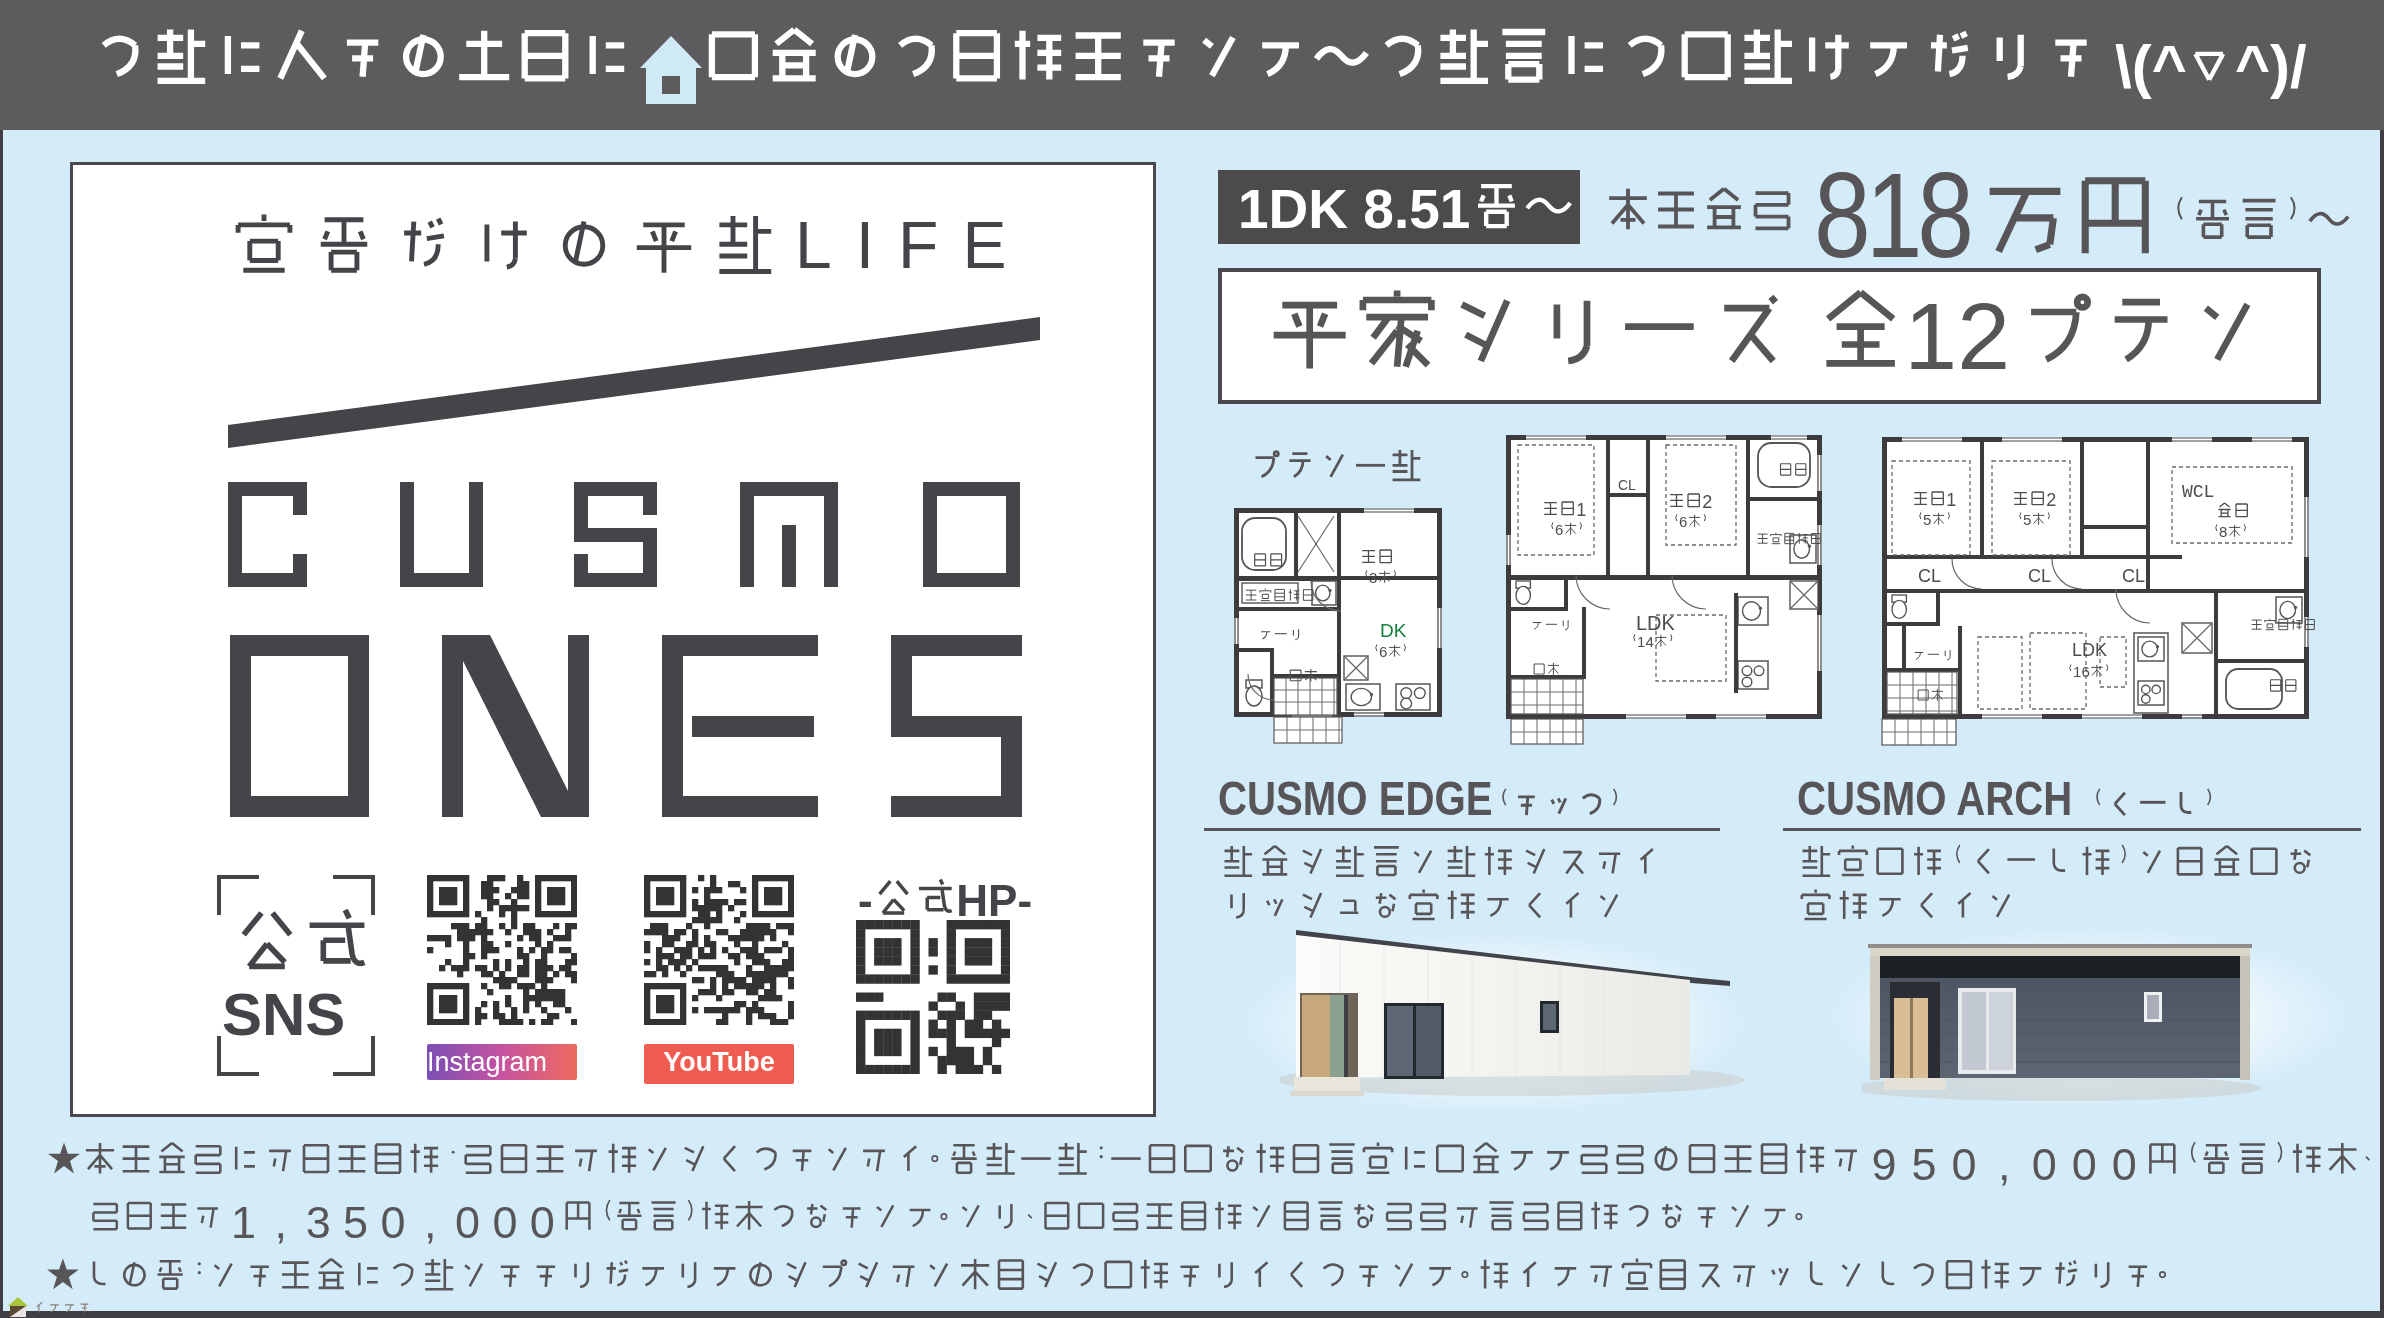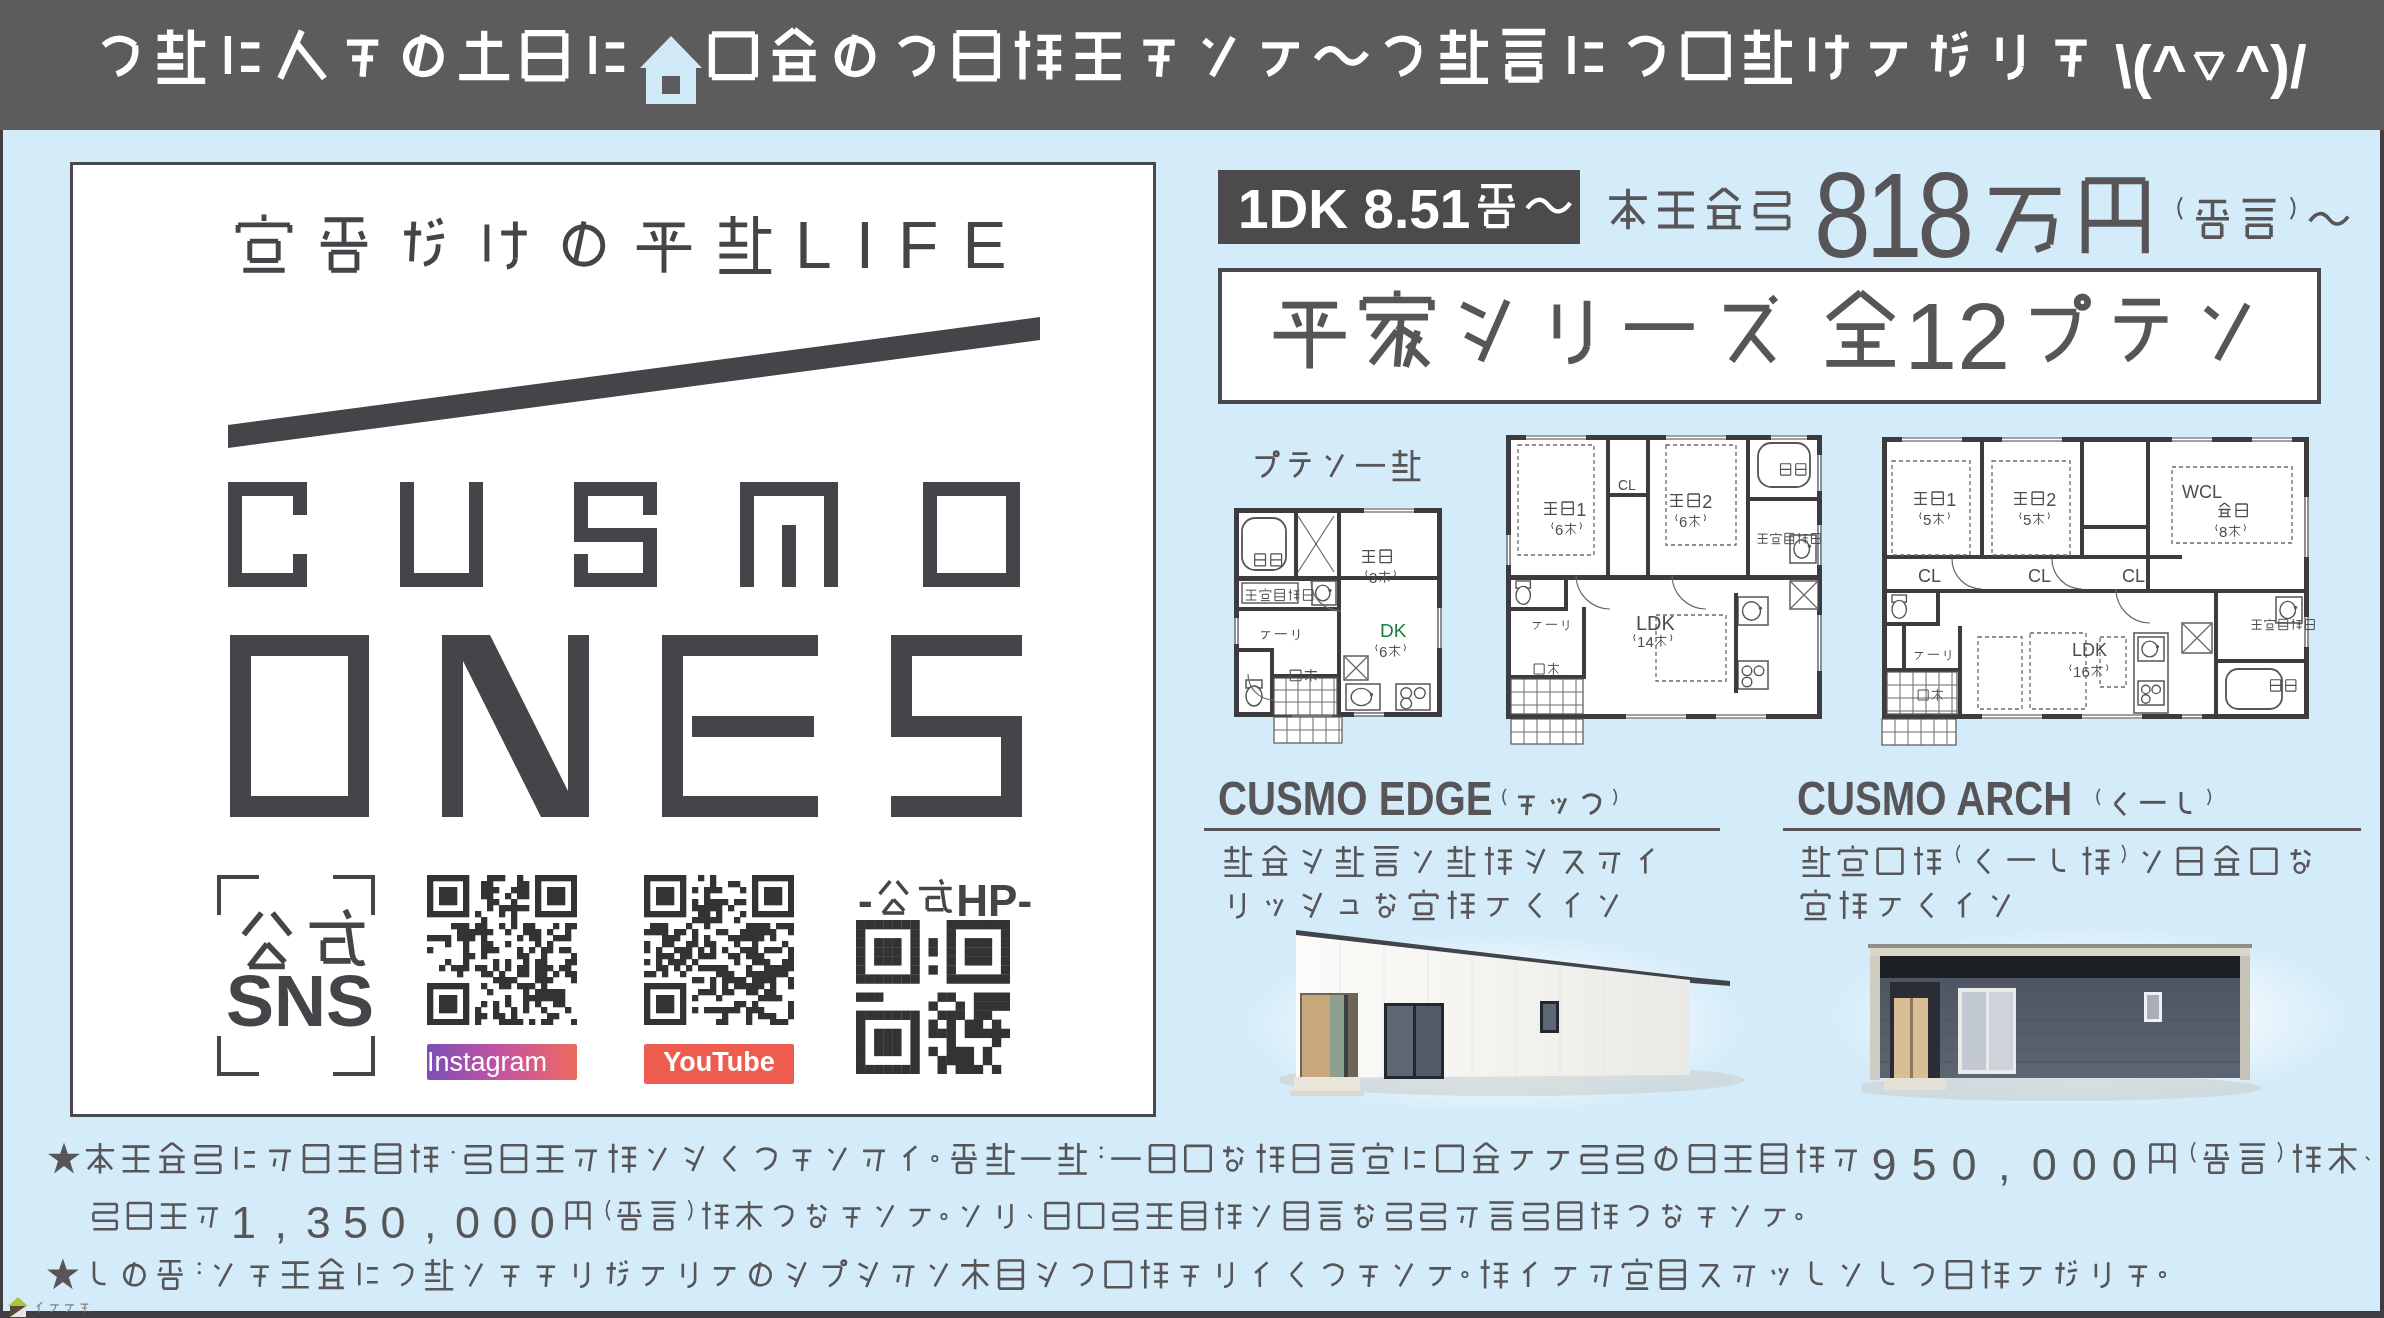--- a/index.html
+++ b/index.html
@@ -170,21 +170,21 @@
 
 <svg style="position:absolute;left:217px;top:875px" width="158" height="201" fill="none" stroke="#464349" stroke-width="4">
 <path d="M2 40 V2 H42 M116 2 H156 V40 M2 161 V199 H42 M116 199 H156 V161"></path>
 </svg>
 
 <svg style="position:absolute;left:232px;top:906px;overflow:visible" width="140" height="80">
     <path d="M29.5 6.9L11.7 28.8M40.5 6.9L58.3 28.8M35.0 37.7L17.2 60.4M35.0 37.7L52.8 56.3M17.2 60.4L52.8 60.4" fill="none" stroke="#464349" stroke-width="5.6"></path>
     <path d="M113.2 4.1L117.3 12.3M77.6 19.2L132.4 19.2M91.3 34.3L113.2 34.3M91.3 34.3L91.3 54.9M91.3 54.9L118.7 54.9M116.0 19.2L120.1 48.0M120.1 48.0Q122.8 60.4 132.4 56.3" fill="none" stroke="#464349" stroke-width="5.6"></path>
   </svg>
 
-<div style="position:absolute;left:222px;top:960px;width:152px;text-align:right;font-family:'Liberation Sans';font-weight:bold;font-size:72px;color:#464349;letter-spacing:0px">SNS</div>
+<div style="position:absolute;left:222px;top:980px;width:152px;text-align:left;font-family:'Liberation Sans';font-weight:bold;font-size:60px;color:#464349;letter-spacing:0px">SNS</div>
 
 <svg style="position:absolute;left:427px;top:875px" width="150" height="150" fill="#353234">
     <rect x="0" y="0" width="150" height="150" fill="#fff"></rect>
     <rect x="0.0" y="0.0" width="6.30" height="6.30"></rect>
     <rect x="6.0" y="0.0" width="6.30" height="6.30"></rect>
     <rect x="12.0" y="0.0" width="6.30" height="6.30"></rect>
     <rect x="18.0" y="0.0" width="6.30" height="6.30"></rect>
     <rect x="24.0" y="0.0" width="6.30" height="6.30"></rect>
     <rect x="30.0" y="0.0" width="6.30" height="6.30"></rect>
     <rect x="36.0" y="0.0" width="6.30" height="6.30"></rect>
@@ -1378,21 +1378,21 @@
     <path d="M2.2 2.7L14.9 2.7M2.2 8.4L14.9 8.4M2.2 14.4L14.9 14.4M8.5 2.7L8.5 14.4" fill="none" stroke="#4e4c50" stroke-width="1.3"></path>
     <path d="M20.0 2.0L31.3 2.0M31.3 2.0L31.3 14.7M20.0 14.7L31.3 14.7M20.0 2.0L20.0 14.7M20.0 8.4L31.3 8.4" fill="none" stroke="#4e4c50" stroke-width="1.3"></path>
     <text x="34.2" y="15.8" font-family="Liberation Sans" font-size="18.0" fill="#4e4c50">2</text>
   </svg>
 <svg style="position:absolute;left:2016px;top:512px;overflow:visible" width="37" height="17">
     <path d="M4.9 0.4Q2.6 3.8 4.9 7.1" fill="none" stroke="#4e4c50" stroke-width="1.0"></path>
     <text x="7.1" y="13.1" font-family="Liberation Sans" font-size="15.0" fill="#4e4c50">5</text>
     <path d="M17.0 3.4L28.2 3.4M22.6 0.8L22.6 12.8M22.6 5.9L17.6 11.5M22.6 5.9L27.6 11.5" fill="none" stroke="#4e4c50" stroke-width="1.0"></path>
     <path d="M32.3 0.4Q34.6 3.8 32.3 7.1" fill="none" stroke="#4e4c50" stroke-width="1.0"></path>
   </svg>
-<div style="position:absolute;left:2182px;top:482px;font-family:Liberation Sans, sans-serif;font-size:18px;color:#4e4c50">WCL</div>
+<div style="position:absolute;left:2182px;top:482px;font-family:Liberation Mono, monospace;font-size:18px;color:#4e4c50">WCL</div>
 <svg style="position:absolute;left:2216px;top:502px;overflow:visible" width="34" height="21">
     <path d="M8.5 1.0L3.5 5.0M8.5 1.0L13.6 5.0M2.5 7.5L14.6 7.5M5.2 7.5L5.2 14.7M5.2 11.1L11.9 11.1M11.9 7.5L11.9 14.7M2.5 14.7L14.6 14.7" fill="none" stroke="#4e4c50" stroke-width="1.3"></path>
     <path d="M20.0 2.0L31.3 2.0M31.3 2.0L31.3 14.7M20.0 14.7L31.3 14.7M20.0 2.0L20.0 14.7M20.0 8.4L31.3 8.4" fill="none" stroke="#4e4c50" stroke-width="1.3"></path>
   </svg>
 <svg style="position:absolute;left:2212px;top:524px;overflow:visible" width="37" height="17">
     <path d="M4.9 0.4Q2.6 3.8 4.9 7.1" fill="none" stroke="#4e4c50" stroke-width="1.0"></path>
     <text x="7.1" y="13.1" font-family="Liberation Sans" font-size="15.0" fill="#4e4c50">8</text>
     <path d="M17.0 3.4L28.2 3.4M22.6 0.8L22.6 12.8M22.6 5.9L17.6 11.5M22.6 5.9L27.6 11.5" fill="none" stroke="#4e4c50" stroke-width="1.0"></path>
     <path d="M32.3 0.4Q34.6 3.8 32.3 7.1" fill="none" stroke="#4e4c50" stroke-width="1.0"></path>
   </svg>

